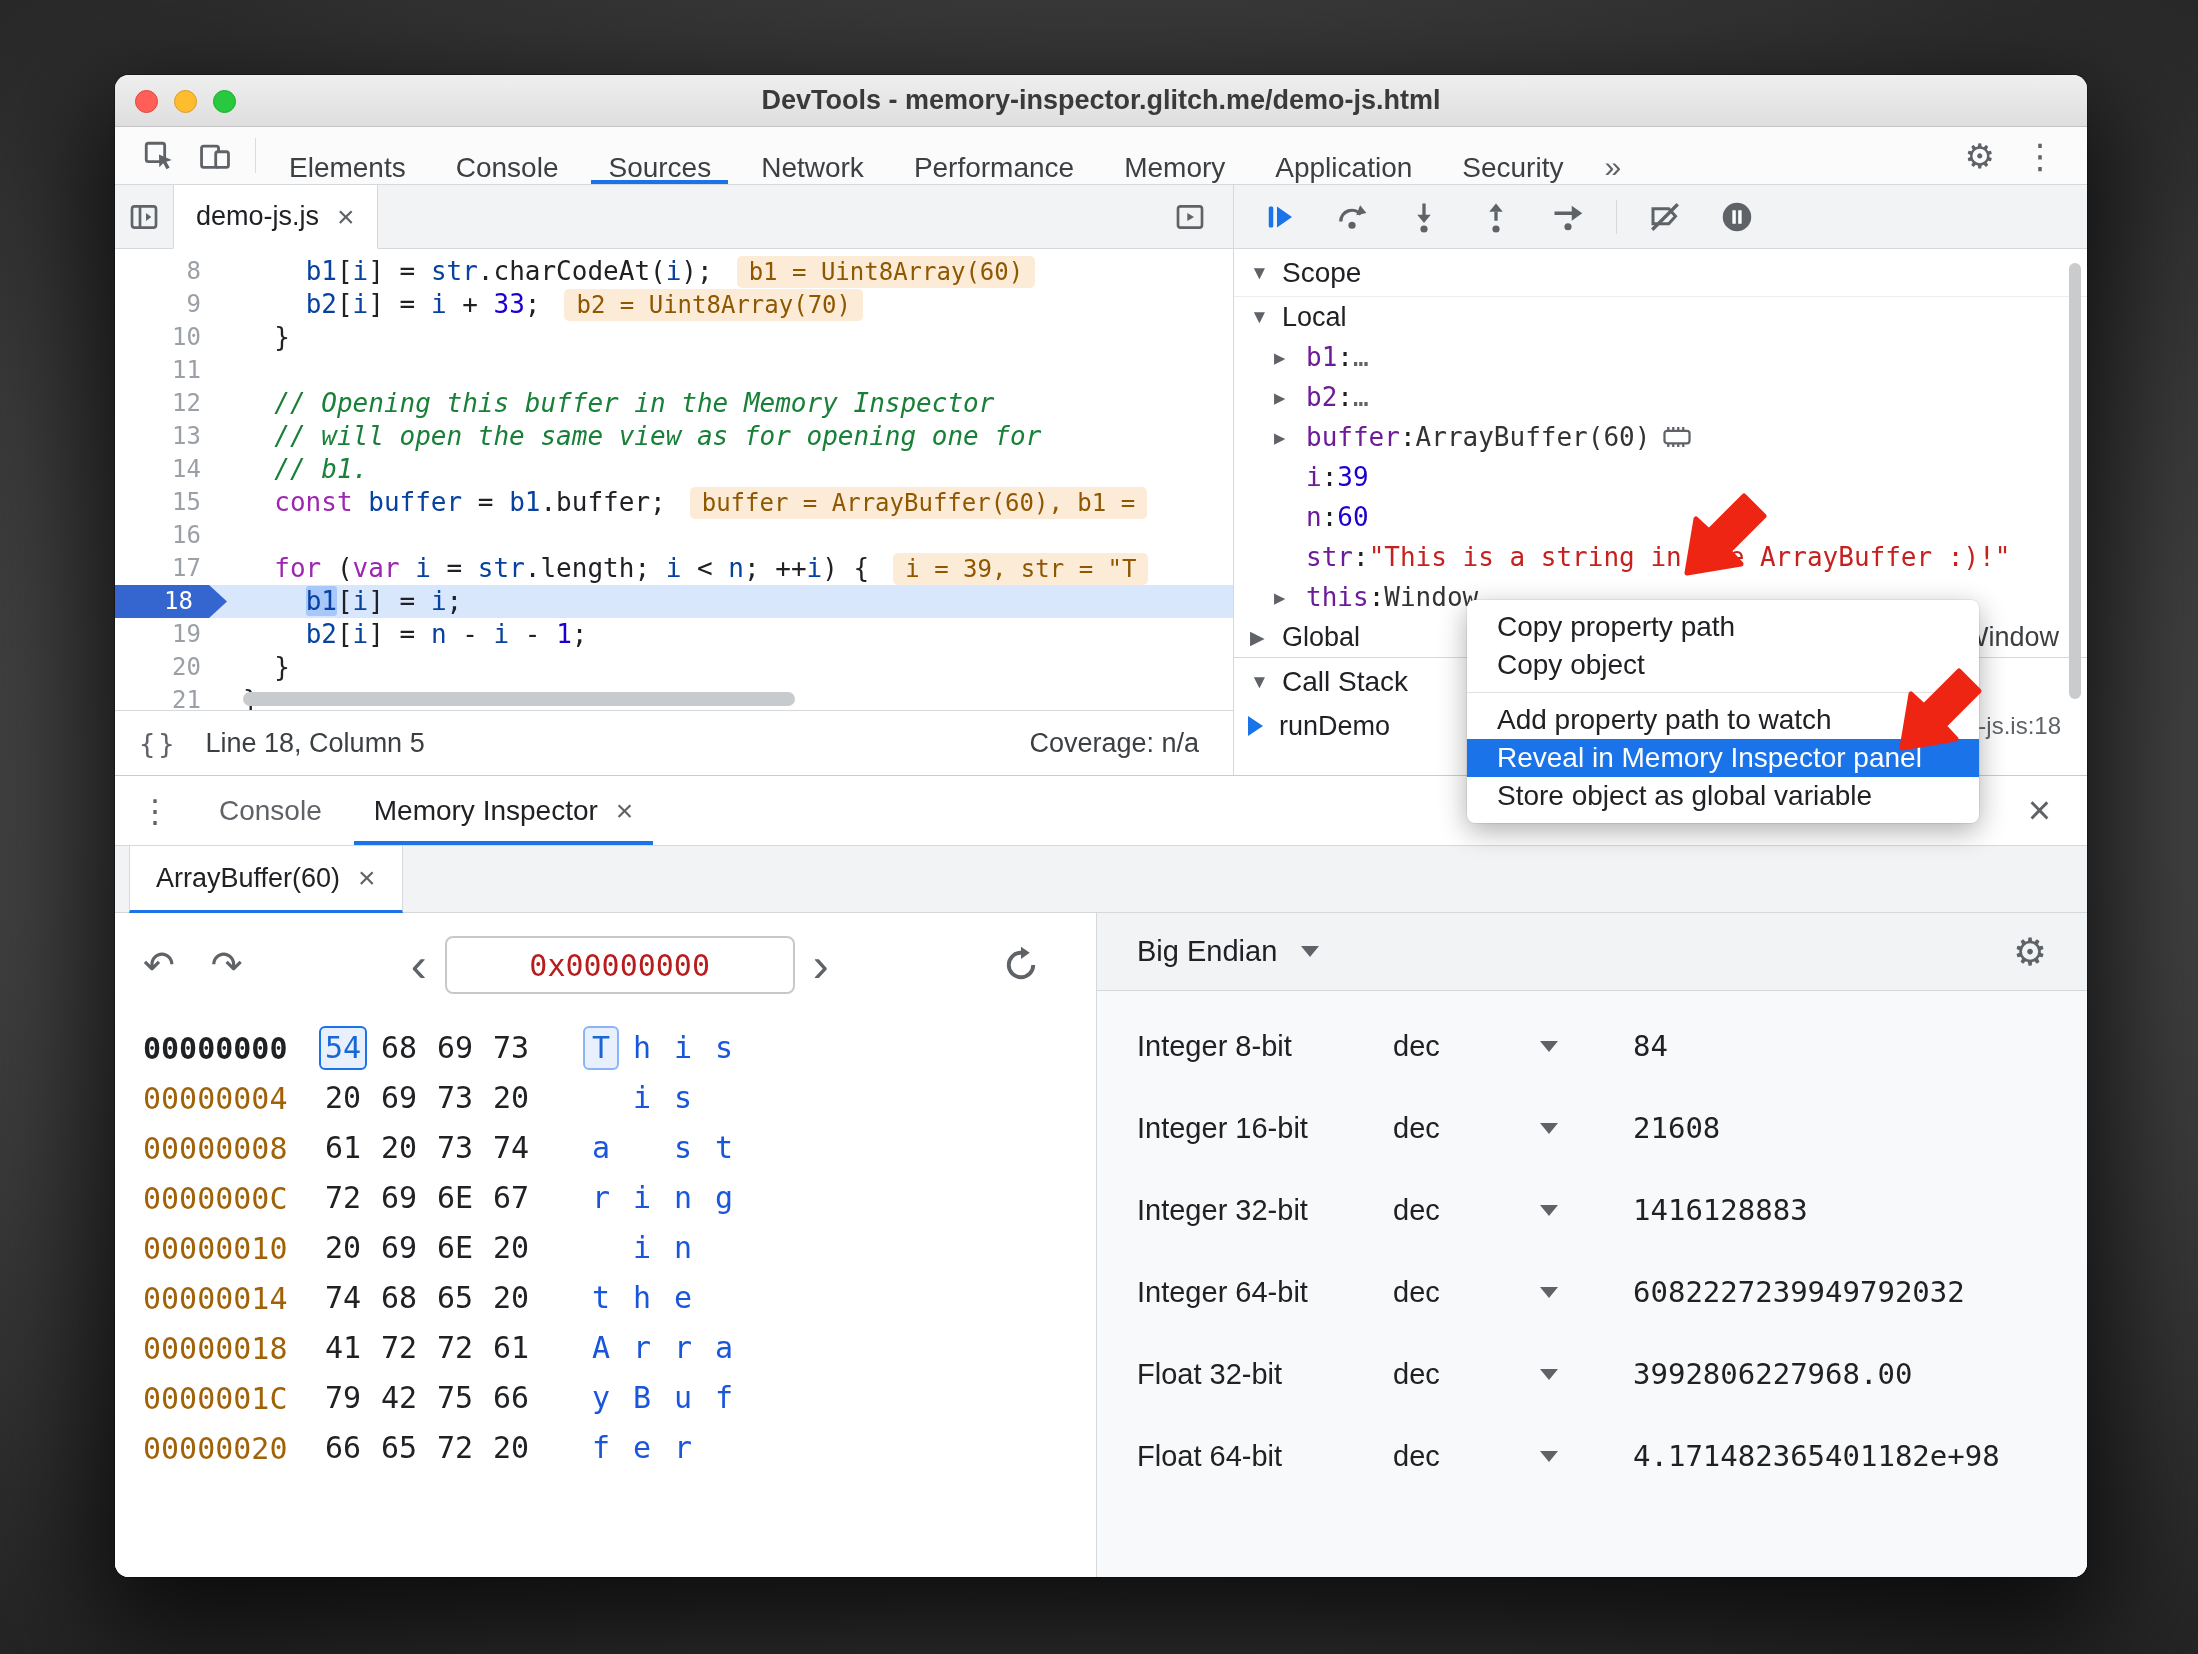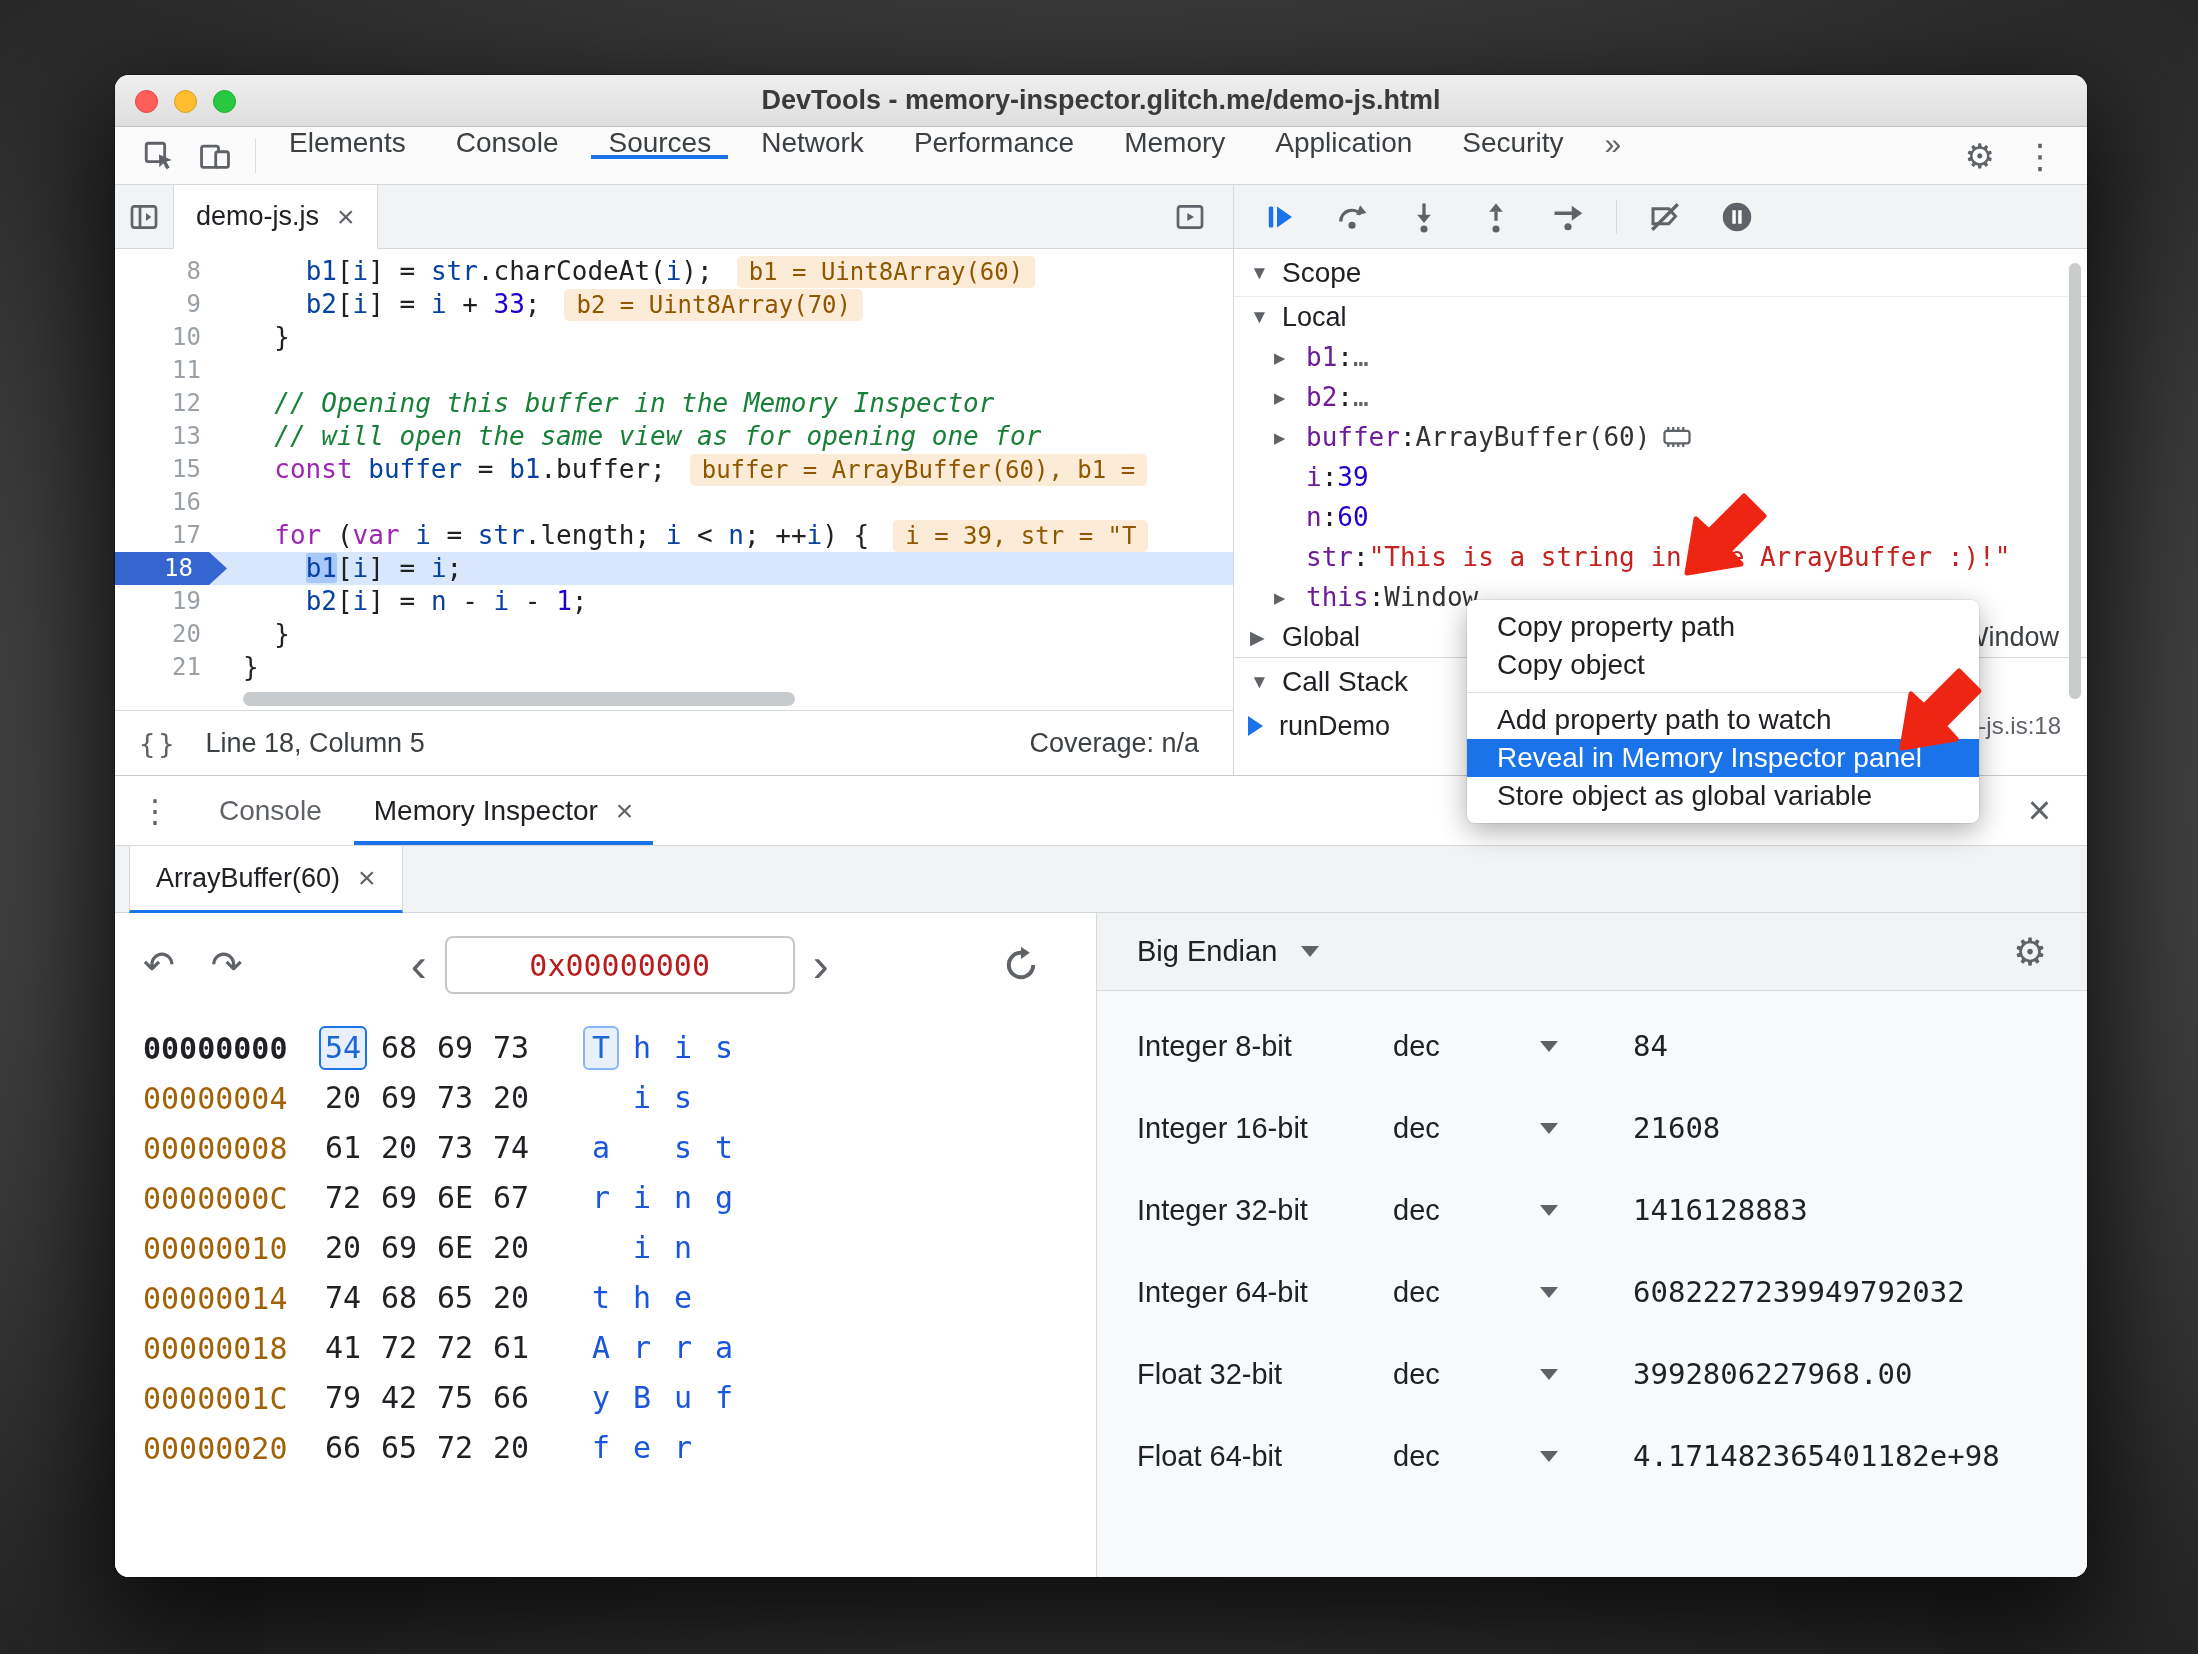--- a/index.html
+++ b/index.html
@@ -23,21 +23,21 @@
   .tl.red{background:#ff5f57;border:1px solid #e0443e;}
   .tl.yellow{background:#febc2e;border:1px solid #d89e24;}
   .tl.green{background:#28c840;border:1px solid #1aad2b;}
   .title { font-size:27px; color:#3a3a3a; font-weight:600; }
   
   .main-toolbar { height:58px; flex:0 0 auto; background:#fbfbfb; border-bottom:1px solid #d6d9dc;
     display:flex; align-items:stretch; }
   .mt-icons { display:flex; align-items:center; gap:8px; padding:0 8px 0 20px; }
   .icon-btn { width:48px; height:44px; display:flex; align-items:center; justify-content:center; border-radius:6px; }
   .vsep { width:1px; background:#dadce0; margin:11px 8px; }
-  #main-tabs { display:flex; align-items:flex-start; }
+  #main-tabs { display:flex; align-items:flex-end; }
   .dt-tab { display:flex; align-items:center; padding:0 25px; font-size:28px; color:#3c4043; position:relative; white-space:nowrap; }
   .dt-tab.active::after { content:""; position:absolute; left:8px; right:8px; bottom:0; height:4px; background:#1a73e8; }
   .dt-more { display:flex; align-items:center; padding:0 16px; font-size:30px; color:#5f6368; }
   .mt-right { margin-left:auto; display:flex; align-items:center; padding-right:16px; }
   .glyph-btn { font-size:34px; color:#5f6368; padding:0 14px; }
   
   .upper { height:590px; flex:0 0 auto; display:flex; position:relative; }
   .sources-pane { width:1119px; flex:0 0 1119px; border-right:1px solid #d6d9dc; display:flex; flex-direction:column; }
   .filetab-bar { height:64px; flex:0 0 auto; background:#f1f3f4; border-bottom:1px solid #d6d9dc; display:flex; align-items:stretch; }
   .ftb-icon { width:58px; display:flex; align-items:center; justify-content:center; }
@@ -216,20 +216,21 @@
       </div>
 
       <div class="editor">
         <div id="code-lines">
             <div class="code-line"><span class="gutter">8</span><span class="code-text"><span class="tk-p">    </span><span class="tk-v">b1</span><span class="tk-p">[</span><span class="tk-v">i</span><span class="tk-p">] = </span><span class="tk-v">str</span><span class="tk-p">.</span><span class="tk-f">charCodeAt</span><span class="tk-p">(</span><span class="tk-v">i</span><span class="tk-p">);</span><span class="eval-hint">b1 = Uint8Array(60)</span></span></div>
             <div class="code-line"><span class="gutter">9</span><span class="code-text"><span class="tk-p">    </span><span class="tk-v">b2</span><span class="tk-p">[</span><span class="tk-v">i</span><span class="tk-p">] = </span><span class="tk-v">i</span><span class="tk-p"> + </span><span class="tk-n">33</span><span class="tk-p">;</span><span class="eval-hint">b2 = Uint8Array(70)</span></span></div>
             <div class="code-line"><span class="gutter">10</span><span class="code-text"><span class="tk-p">  }</span></span></div>
             <div class="code-line"><span class="gutter">11</span><span class="code-text"></span></div>
             <div class="code-line"><span class="gutter">12</span><span class="code-text"><span class="tk-p">  </span><span class="tk-c">// Opening this buffer in the Memory Inspector</span></span></div>
             <div class="code-line"><span class="gutter">13</span><span class="code-text"><span class="tk-p">  </span><span class="tk-c">// will open the same view as for opening one for</span></span></div>
+            <div class="code-line"><span class="gutter">14</span><span class="code-text"><span class="tk-p">  </span><span class="tk-c">// b1.</span></span></div>
             <div class="code-line"><span class="gutter">15</span><span class="code-text"><span class="tk-p">  </span><span class="tk-k">const</span><span class="tk-p"> </span><span class="tk-v">buffer</span><span class="tk-p"> = </span><span class="tk-v">b1</span><span class="tk-p">.</span><span class="tk-f">buffer</span><span class="tk-p">;</span><span class="eval-hint">buffer = ArrayBuffer(60), b1 =</span></span></div>
             <div class="code-line"><span class="gutter">16</span><span class="code-text"></span></div>
             <div class="code-line"><span class="gutter">17</span><span class="code-text"><span class="tk-p">  </span><span class="tk-k">for</span><span class="tk-p"> (</span><span class="tk-k">var</span><span class="tk-p"> </span><span class="tk-v">i</span><span class="tk-p"> = </span><span class="tk-v">str</span><span class="tk-p">.</span><span class="tk-f">length</span><span class="tk-p">; </span><span class="tk-v">i</span><span class="tk-p"> &lt; </span><span class="tk-v">n</span><span class="tk-p">; ++</span><span class="tk-v">i</span><span class="tk-p">) {</span><span class="eval-hint">i = 39, str = "T</span></span></div>
             <div class="code-line current"><span class="gutter exec">18</span><span class="code-text"><span class="tk-p">    </span><span class="tk-vh">b1</span><span class="tk-p">[</span><span class="tk-v">i</span><span class="tk-p">] = </span><span class="tk-v">i</span><span class="tk-p">;</span></span></div>
             <div class="code-line"><span class="gutter">19</span><span class="code-text"><span class="tk-p">    </span><span class="tk-v">b2</span><span class="tk-p">[</span><span class="tk-v">i</span><span class="tk-p">] = </span><span class="tk-v">n</span><span class="tk-p"> - </span><span class="tk-v">i</span><span class="tk-p"> - </span><span class="tk-n">1</span><span class="tk-p">;</span></span></div>
             <div class="code-line"><span class="gutter">20</span><span class="code-text"><span class="tk-p">  }</span></span></div>
             <div class="code-line"><span class="gutter">21</span><span class="code-text"><span class="tk-p">}</span></span></div>
           </div>
         <div class="h-scrollbar"></div>
       </div>

